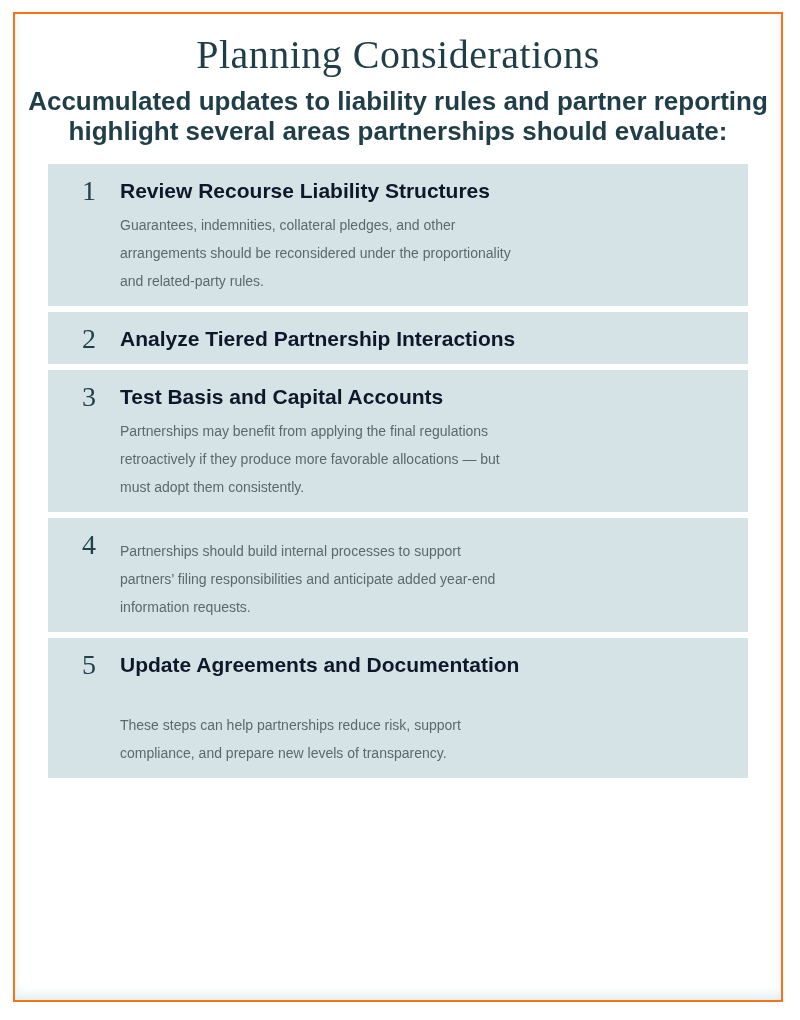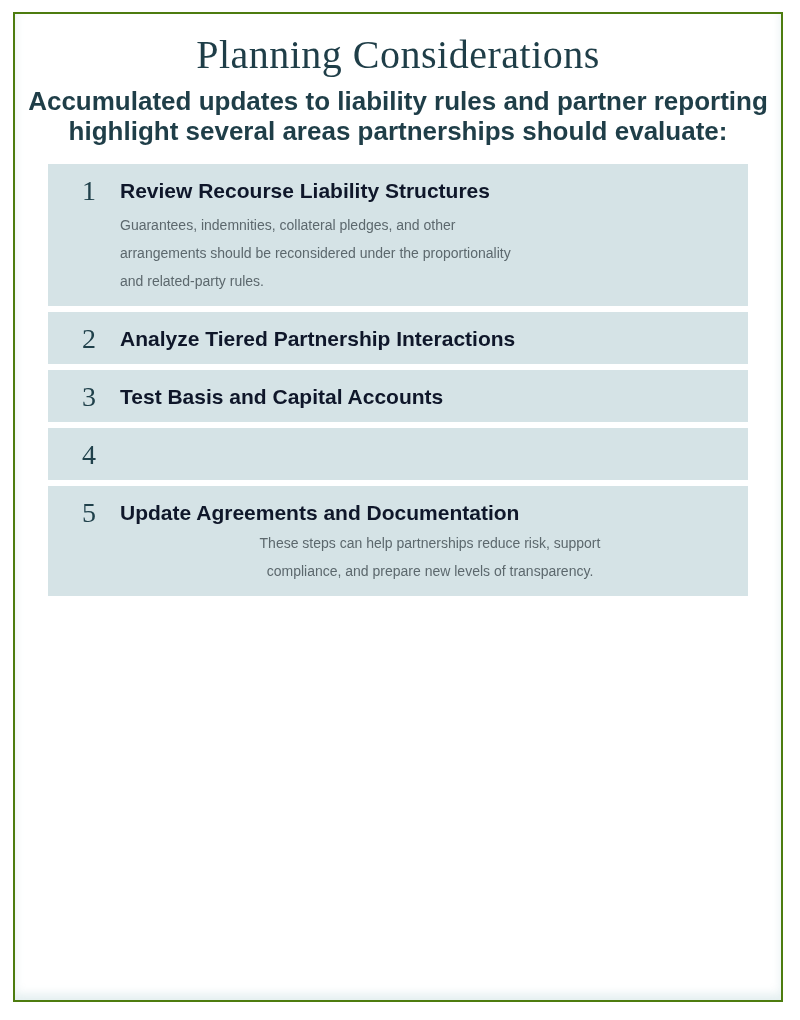--- a/index.html
+++ b/index.html
@@ -15,21 +15,21 @@
     background: #ffffff;
     overflow: hidden;
   }
   .card {
     position: absolute;
     left: 13px;
     top: 12px;
     width: 770px;
     height: 990px;
     background: #ffffff;
-    border: 2px solid #4d7c0f;
+    border: 2px solid #f97316;
     box-sizing: border-box;
     box-shadow: inset 0 -6px 10px rgba(196, 219, 222, 0.45);
   }
   .page-title {
     margin-top: 18px;
     text-align: center;
     font-family: "Liberation Serif", serif;
     font-size: 40px;
     line-height: 46px;
     font-weight: 400;
@@ -70,22 +70,21 @@
     color: #0f172a;
   }
   .item-body {
     margin: 6px 0 0 0;
     font-size: 14px;
     line-height: 28px;
     color: #5c686d;
     white-space: pre-line;
   }
   .item-body.second {
-    margin-top: 2px;
-    text-align: center;
+    margin-top: 32px;
   }
 </style>
 </head>
 <body>
 
 <div class="stage">
   <div class="card">
 
     <div class="page-title">Planning Considerations</div>
 
@@ -103,24 +102,30 @@
       </div>
 
       <div class="item">
         <div class="item-number">2</div>
         <div class="item-heading">Analyze Tiered Partnership Interactions</div>
       </div>
 
       <div class="item">
         <div class="item-number">3</div>
         <div class="item-heading">Test Basis and Capital Accounts</div>
+        <p class="item-body">Partnerships may benefit from applying the final regulations
+retroactively if they produce more favorable allocations — but
+must adopt them consistently.</p>
       </div>
 
       <div class="item">
         <div class="item-number">4</div>
+        <p class="item-body">Partnerships should build internal processes to support
+partners’ filing responsibilities and anticipate added year-end
+information requests.</p>
       </div>
 
       <div class="item">
         <div class="item-number">5</div>
         <div class="item-heading">Update Agreements and Documentation</div>
         <p class="item-body second" style="grid-column: 2;">These steps can help partnerships reduce risk, support
 compliance, and prepare new levels of transparency.</p>
       </div>
 
     </div>

